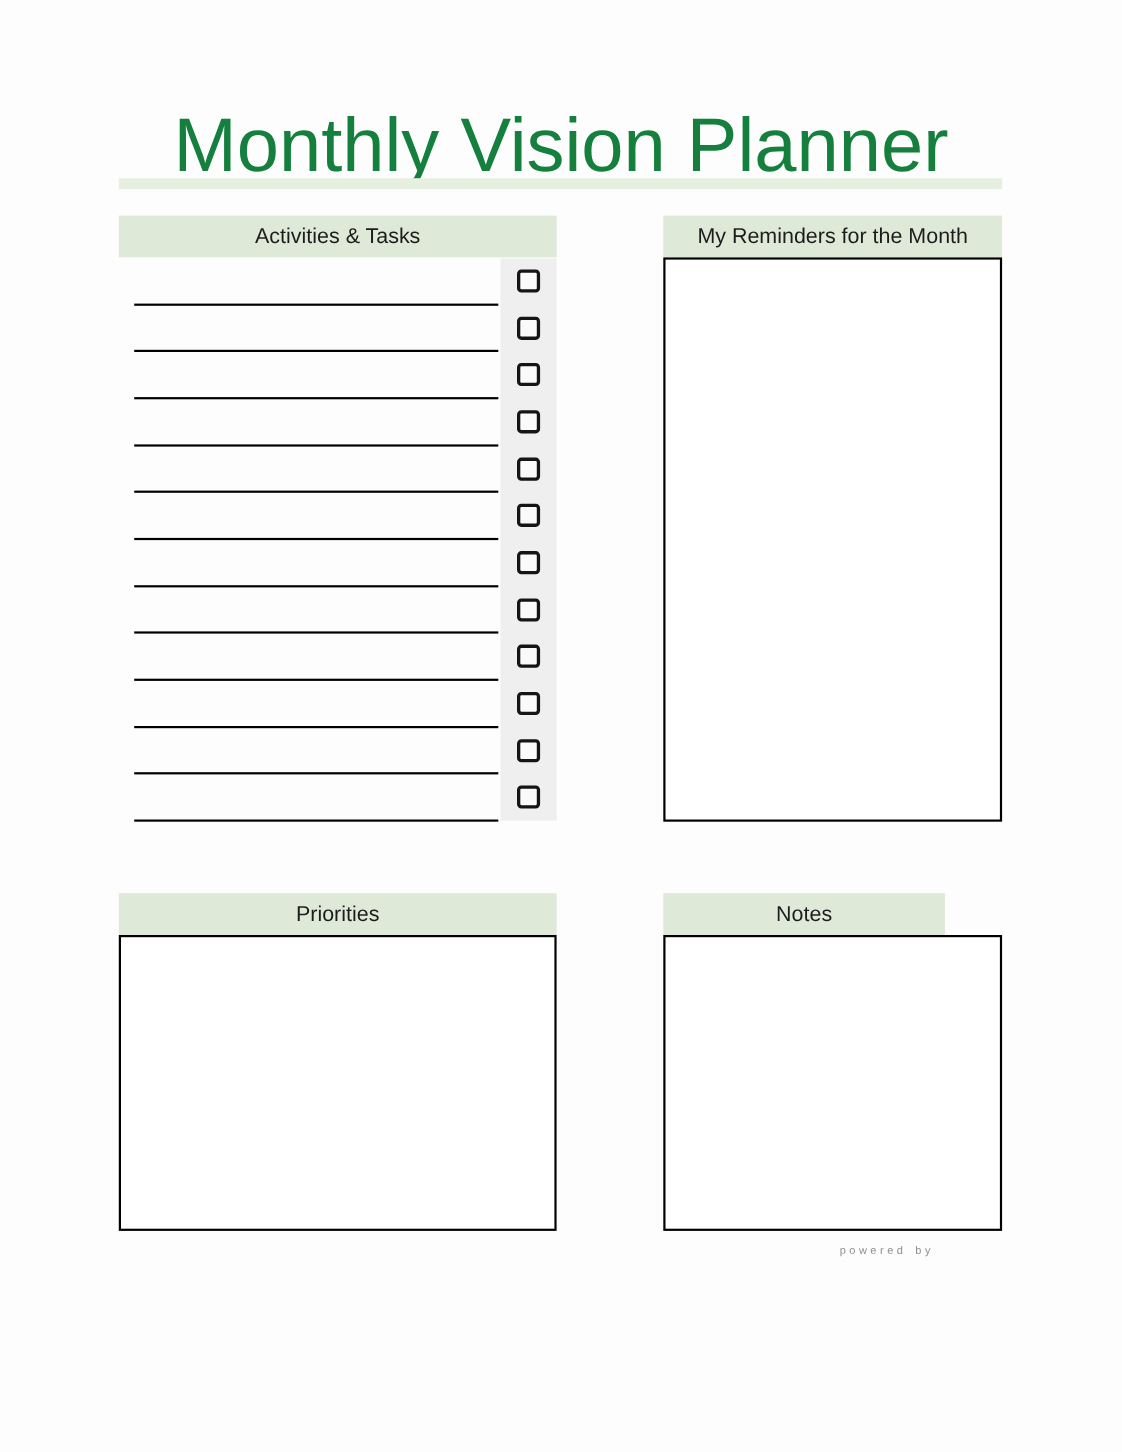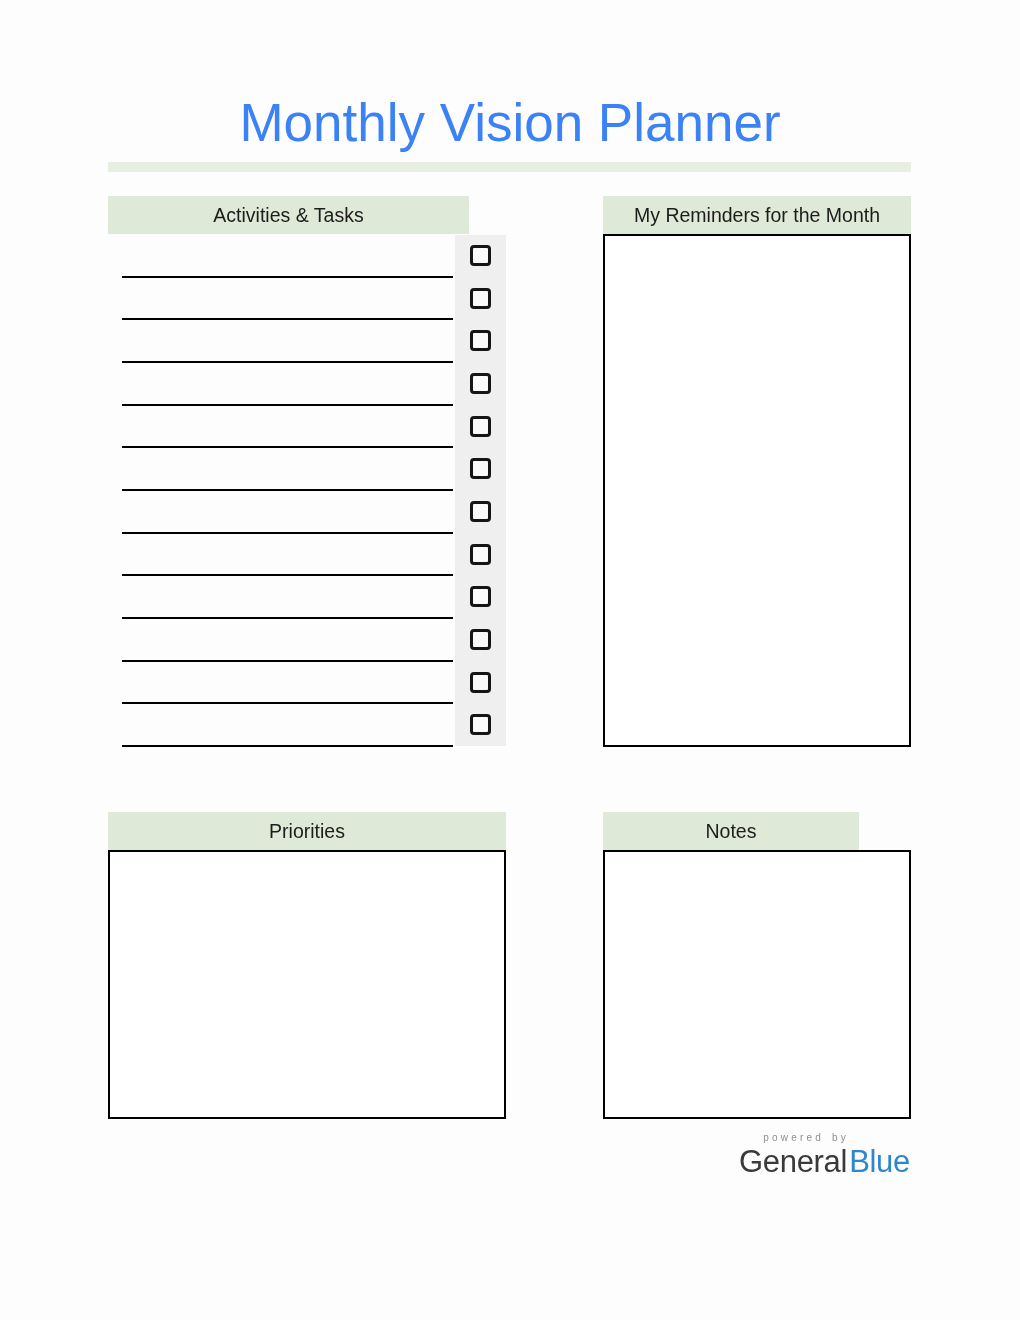--- a/index.html
+++ b/index.html
@@ -8,42 +8,42 @@
     position:relative;
     background:#fdfdfd;
     font-family:"Liberation Sans", sans-serif;
     overflow:hidden;
   }
 
   .page-title {
     position:absolute;
     top:94px; left:54px; width:912px;
     text-align:center;
-    font-size:53px;
+    font-size:69px;
     line-height:1.1;
     font-weight:500;
-    color:#3b82f6;
+    color:#15803d;
   }
 
   .title-divider {
     position:absolute;
     top:162px; left:108px;
     width:803px; height:10px;
     background:var(--divider-green);
   }
 
   .section-header {
     position:absolute;
     height:38px;
     background:var(--header-green);
     display:flex; align-items:center; justify-content:center;
     font-size:19.5px;
     color:#1c1c1c;
   }
-  .hdr-activities { top:196px; left:108px; width:361px; }
+  .hdr-activities { top:196px; left:108px; width:398px; }
   .hdr-priorities { top:196px; left:603px; width:308px; }
   .hdr-reminders  { top:812px; left:108px; width:398px; }
   .hdr-notes      { top:812px; left:603px; width:256px; }
 
   .tasks-body {
     position:absolute;
     top:234px; left:108px;
     width:398px; height:512px;
     display:flex; flex-direction:column;
   }
@@ -172,16 +172,13 @@
 </div>
 <div class="content-box box-reminders"></div>
 
 <div class="section-header hdr-notes">
   <span>Notes</span>
 </div>
 <div class="content-box box-notes"></div>
 
 <div class="brand-footer">
   <div class="powered-by">powered by</div>
-  <div class="wordmark">
-    <span class="general">General</span><span class="blue">Blue</span>
-  </div>
 </div>
 
 </body></html>

